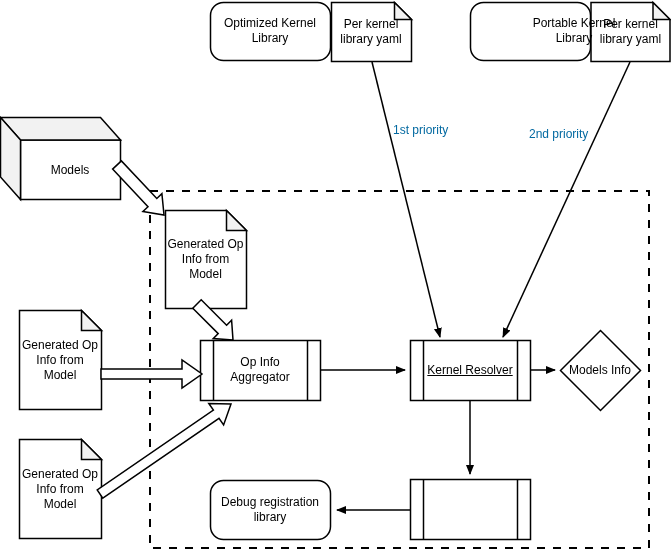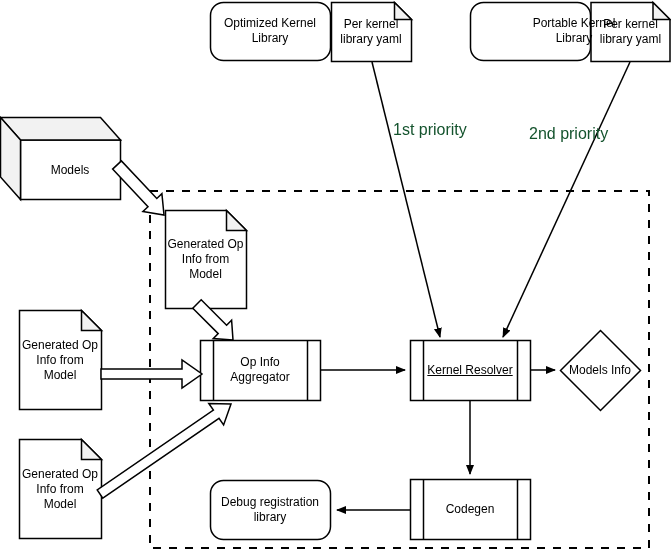--- a/index.html
+++ b/index.html
@@ -13,21 +13,21 @@
   .canvas svg{position:absolute;left:0;top:0;}
   .lbl{
     position:absolute;
     display:flex;align-items:center;justify-content:center;
     text-align:center;
     font-size:12px;line-height:15px;color:#000;
     pointer-events:none;
   }
   .edge-lbl{
     position:absolute;
-    font-size:16px;line-height:14px;color:#14532d;
+    font-size:12px;line-height:14px;color:#0369a1;
     white-space:nowrap;
   }
 </style>
 </head>
 <body>
 
 <div class="canvas">
 
   <svg width="671" height="552" viewBox="0 0 671 552">
     <defs>
@@ -117,21 +117,20 @@
   <div class="lbl" style="left:19px;top:310px;width:82px;height:100px;">Generated Op Info from Model</div>
 
   <div class="lbl" style="left:19px;top:439px;width:82px;height:100px;">Generated Op Info from Model</div>
 
   <div class="lbl" style="left:213px;top:340px;width:94px;height:60px;">Op Info Aggregator</div>
 
   <div class="lbl" style="left:411px;top:340px;width:118px;height:60px;text-decoration:underline;">Kernel Resolver</div>
 
   <div class="lbl" style="left:560px;top:330px;width:80px;height:80px;">Models Info</div>
 
-  <div class="lbl" style="left:411px;top:479px;width:118px;height:60px;">Codegen</div>
 
   <div class="lbl" style="left:210px;top:480px;width:120px;height:59px;">Debug registration library</div>
 
   <div class="edge-lbl" style="left:393px;top:123px;">1st priority</div>
 
   <div class="edge-lbl" style="left:529px;top:127px;">2nd priority</div>
 
 </div>
 
 </body></html>

